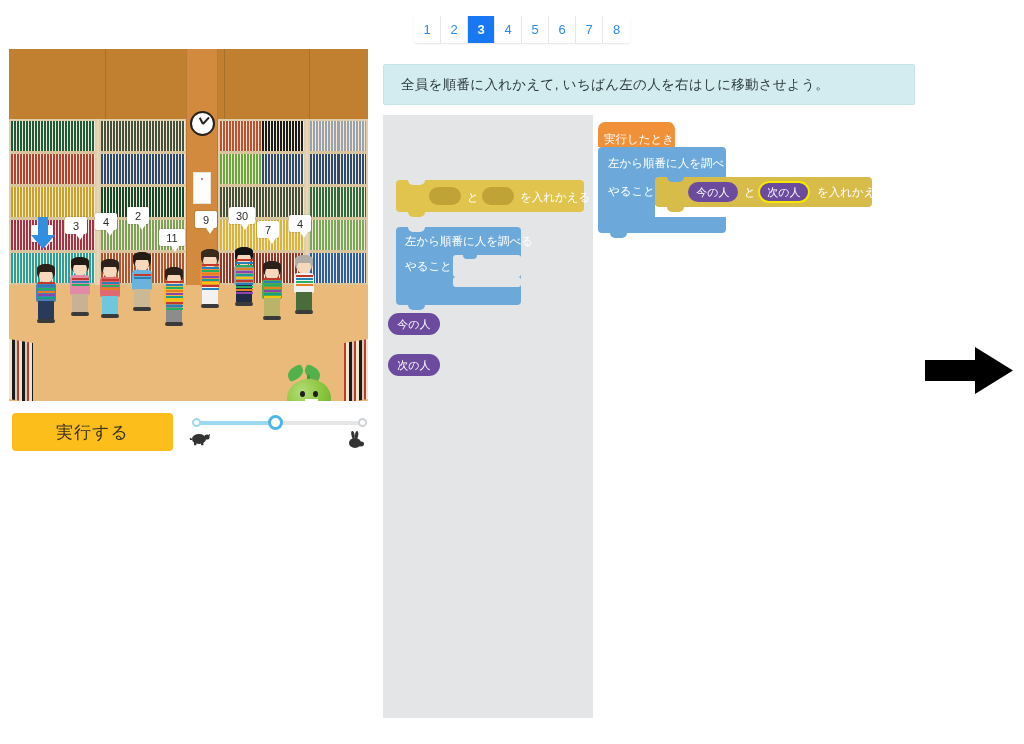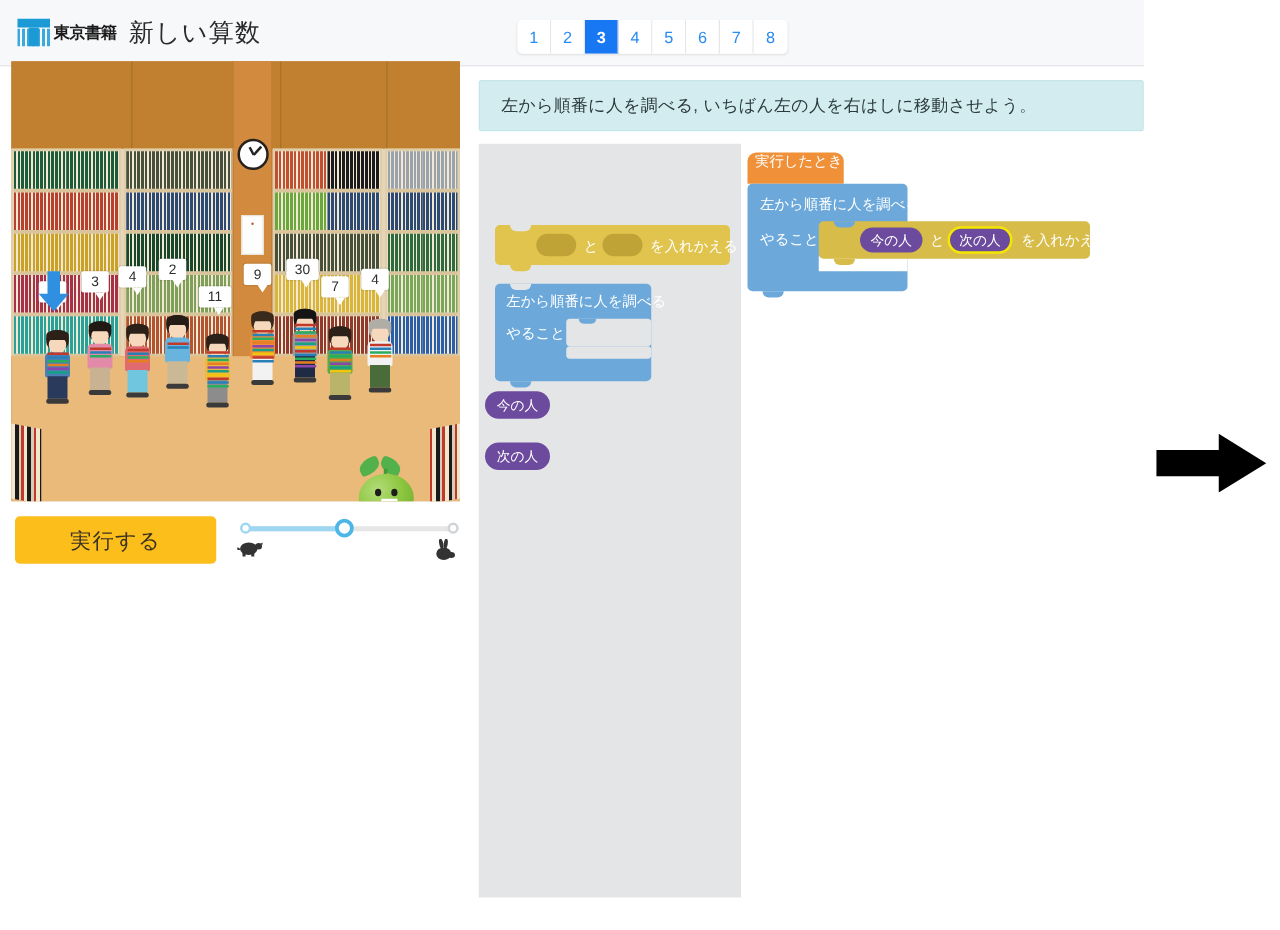--- a/index.html
+++ b/index.html
@@ -295,21 +295,21 @@
   .purple-pill.hl { border:2px solid #f5e800; }
 
   .b-body { position:absolute; background:#6ca9da; border-radius:4px; }
   .b-notch-top { position:absolute; left:12px; top:0; width:17px; height:5px; background:#e4e5e7; border-radius:0 0 8px 8px; }
   .b-notch-bot { position:absolute; left:12px; width:17px; height:5px; background:#6ca9da; border-radius:0 0 8px 8px; }
   .b-inner-cut { position:absolute; background:#e4e5e7; border-radius:3px; }
 
   .hat {
     position:absolute; background:#f0913a;
     border-radius: 7px 7px 0 0;
-    display:flex; align-items:flex-start;
+    display:flex; align-items:flex-end;
   }
   .hat span { margin-left:6px; font-size:11.5px; color:#fff; }
 
   .var-block {
     position:absolute; background:#6c4b9e; border-radius:11px;
     display:flex; align-items:center; justify-content:center;
     font-size:11px; color:#fff; cursor:pointer;
   }
 
   
@@ -321,45 +321,34 @@
     width: 915px; text-align: center;
     font-size: 10.5px; color: #8b8b8b;
   }
   .footer .brand { color:#8b8b8b; }
 </style>
 </head>
 <body>
 
 <div id="app">
 
-  <div class="header">
-    <div class="logo-wrap">
-      <div class="logo-mark">
-        <div class="bar-top"></div>
-        <div class="stripes"></div>
-        <div class="bar-stem"></div>
-      </div>
-      <div class="logo-text">東京書籍</div>
-    </div>
-    <div class="app-title">新しい算数</div>
-  </div>
 
   <div class="pager" id="pager">
       <div class="pager-btn">1</div>
       <div class="pager-btn">2</div>
       <div class="pager-btn active">3</div>
       <div class="pager-btn">4</div>
       <div class="pager-btn">5</div>
       <div class="pager-btn">6</div>
       <div class="pager-btn">7</div>
       <div class="pager-btn">8</div>
     </div>
 
   <div class="instruction">
-    <div class="instruction-text">左から順番に人を調べる, いちばん左の人を右はしに移動させよう。</div>
+    <div class="instruction-text">全員を順番に入れかえて, いちばん左の人を右はしに移動させよう。</div>
   </div>
 
   <div class="stage">
     <div class="wall">
       <div class="wall-seam" style="left:96px"></div>
       <div class="wall-seam" style="left:215px"></div>
       <div class="wall-seam" style="left:300px"></div>
     </div>
     <div class="shelfzone" id="shelves">
         <div class="shelf-unit" style="left: 0px; width: 88px;">

